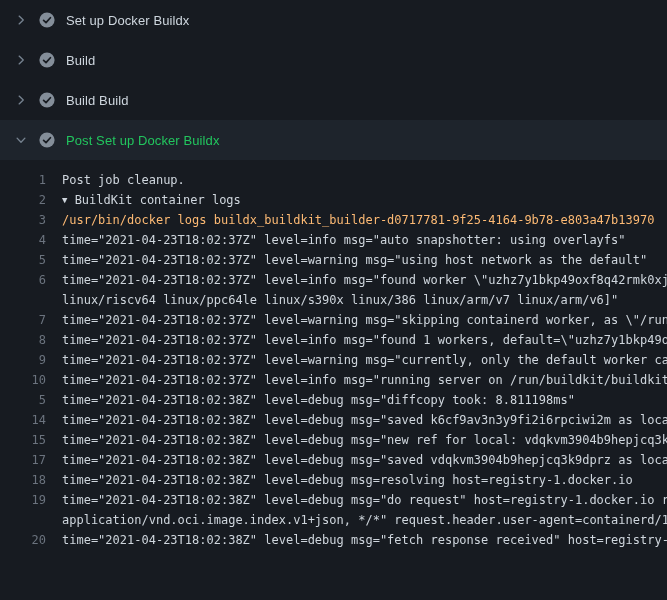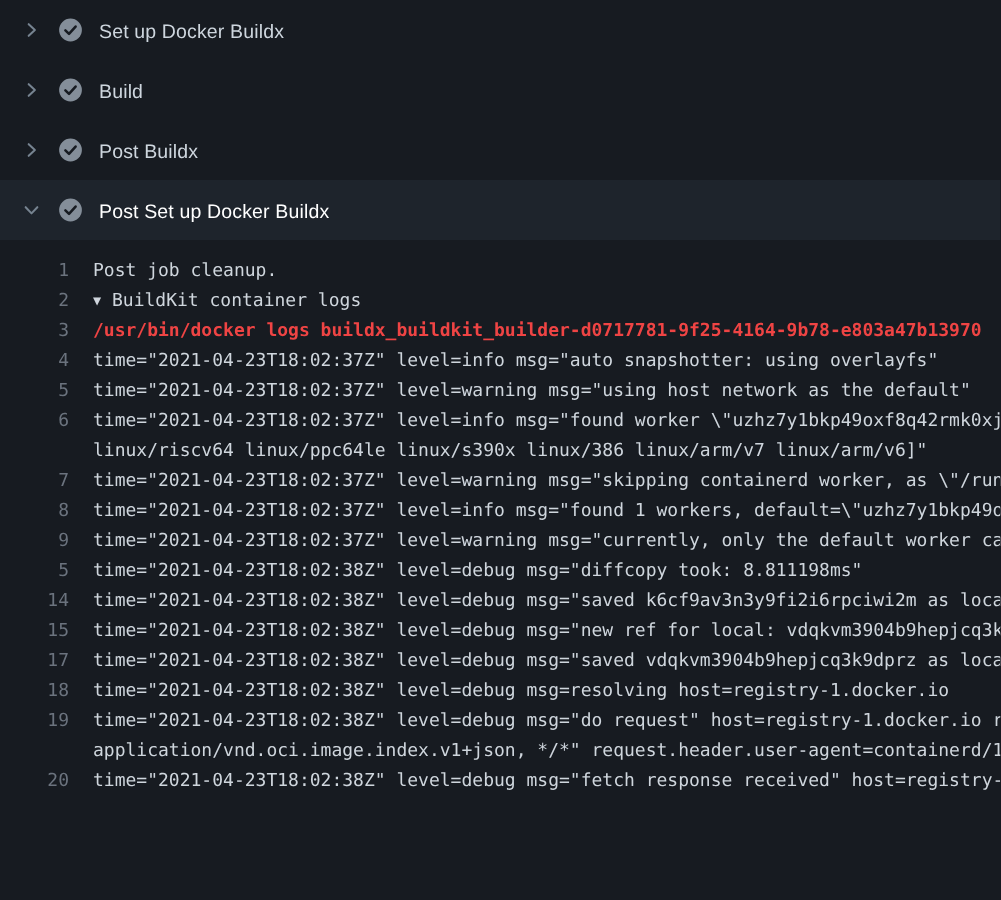--- a/index.html
+++ b/index.html
@@ -16,21 +16,21 @@
     display: flex; align-items: center;
     height: 40px;
     padding: 0 14px;
     cursor: pointer;
     gap: 11px;
   }
   .step.expanded { background: #1e242c; }
   .chev { width: 14px; height: 14px; display: flex; align-items: center; justify-content: center; flex: 0 0 14px; }
   .check { width: 16px; height: 16px; display: flex; align-items: center; justify-content: center; flex: 0 0 16px; }
   .step-title { font-size: 13px; color: #ced6de; letter-spacing: 0.1px; }
-  .step.expanded .step-title { color: #ffffff; }
+  .step.expanded .step-title { color: #22c55e; }
 
   
   .log {
     padding-top: 10px;
     font-family: "DejaVu Sans Mono", "Liberation Mono", monospace;
     font-size: 12px;
   }
   .lrow {
     display: flex;
     height: 20px; line-height: 20px;
@@ -38,21 +38,21 @@
     overflow: hidden;
   }
   .lnum {
     flex: 0 0 46px;
     text-align: right;
     color: #6b737e;
     cursor: pointer;
     user-select: none;
   }
   .ltext { padding-left: 16px; color: #cfd6dd; }
-  .ltext.command { color: #ef4444; font-weight: bold; }
+  .ltext.command { color: #fdba74; }
   .ltext.group { cursor: pointer; }
   .tri { font-size: 9px; color: #cfd6dd; display: inline-block; transform: translateY(-1px); }
 </style>
 </head>
 <body>
 
 <div class="app">
   <div>
       <div class="step">
         <span class="chev">
@@ -87,21 +87,21 @@
           <svg width="12" height="12" viewBox="0 0 16 16">
             <path d="M5.5 2.8 L11 8 L5.5 13.2" fill="none" stroke="#768390" stroke-width="1.8" stroke-linecap="round" stroke-linejoin="round"></path>
           </svg>
         </span>
         <span class="check">
           <svg width="16" height="16" viewBox="0 0 16 16">
             <circle cx="8" cy="8" r="7.6" fill="#848e99"></circle>
             <path d="M4.6 8.3 L7 10.6 L11.4 5.7" fill="none" stroke="#171b21" stroke-width="1.7" stroke-linecap="round" stroke-linejoin="round"></path>
           </svg>
         </span>
-        <span class="step-title">Post Buildx</span>
+        <span class="step-title">Build Build</span>
       </div>
       <div class="step expanded">
         <span class="chev">
           <svg width="12" height="12" viewBox="0 0 16 16">
             <path d="M2.8 5.5 L8 11 L13.2 5.5" fill="none" stroke="#768390" stroke-width="1.8" stroke-linecap="round" stroke-linejoin="round"></path>
           </svg>
         </span>
         <span class="check">
           <svg width="16" height="16" viewBox="0 0 16 16">
             <circle cx="8" cy="8" r="7.6" fill="#848e99"></circle>
@@ -115,20 +115,21 @@
       <div class="lrow"><span class="lnum">1</span><span class="ltext text">Post job cleanup.</span></div>
       <div class="lrow"><span class="lnum">2</span><span class="ltext group"><span class="tri">▼</span> BuildKit container logs</span></div>
       <div class="lrow"><span class="lnum">3</span><span class="ltext command">/usr/bin/docker logs buildx_buildkit_builder-d0717781-9f25-4164-9b78-e803a47b13970</span></div>
       <div class="lrow"><span class="lnum">4</span><span class="ltext text">time="2021-04-23T18:02:37Z" level=info msg="auto snapshotter: using overlayfs"</span></div>
       <div class="lrow"><span class="lnum">5</span><span class="ltext text">time="2021-04-23T18:02:37Z" level=warning msg="using host network as the default"</span></div>
       <div class="lrow"><span class="lnum">6</span><span class="ltext text">time="2021-04-23T18:02:37Z" level=info msg="found worker \"uzhz7y1bkp49oxf8q42rmk0xjl\"</span></div>
       <div class="lrow"><span class="lnum"></span><span class="ltext text">linux/riscv64 linux/ppc64le linux/s390x linux/386 linux/arm/v7 linux/arm/v6]"</span></div>
       <div class="lrow"><span class="lnum">7</span><span class="ltext text">time="2021-04-23T18:02:37Z" level=warning msg="skipping containerd worker, as \"/run</span></div>
       <div class="lrow"><span class="lnum">8</span><span class="ltext text">time="2021-04-23T18:02:37Z" level=info msg="found 1 workers, default=\"uzhz7y1bkp49o</span></div>
       <div class="lrow"><span class="lnum">9</span><span class="ltext text">time="2021-04-23T18:02:37Z" level=warning msg="currently, only the default worker ca</span></div>
+      <div class="lrow"><span class="lnum">10</span><span class="ltext text">time="2021-04-23T18:02:37Z" level=info msg="running server on /run/buildkit/buildkit</span></div>
       <div class="lrow"><span class="lnum">5</span><span class="ltext text">time="2021-04-23T18:02:38Z" level=debug msg="diffcopy took: 8.811198ms"</span></div>
       <div class="lrow"><span class="lnum">14</span><span class="ltext text">time="2021-04-23T18:02:38Z" level=debug msg="saved k6cf9av3n3y9fi2i6rpciwi2m as loca</span></div>
       <div class="lrow"><span class="lnum">15</span><span class="ltext text">time="2021-04-23T18:02:38Z" level=debug msg="new ref for local: vdqkvm3904b9hepjcq3k</span></div>
       <div class="lrow"><span class="lnum">17</span><span class="ltext text">time="2021-04-23T18:02:38Z" level=debug msg="saved vdqkvm3904b9hepjcq3k9dprz as loca</span></div>
       <div class="lrow"><span class="lnum">18</span><span class="ltext text">time="2021-04-23T18:02:38Z" level=debug msg=resolving host=registry-1.docker.io</span></div>
       <div class="lrow"><span class="lnum">19</span><span class="ltext text">time="2021-04-23T18:02:38Z" level=debug msg="do request" host=registry-1.docker.io r</span></div>
       <div class="lrow"><span class="lnum"></span><span class="ltext text">application/vnd.oci.image.index.v1+json, */*" request.header.user-agent=containerd/1.4</span></div>
       <div class="lrow"><span class="lnum">20</span><span class="ltext text">time="2021-04-23T18:02:38Z" level=debug msg="fetch response received" host=registry-</span></div>
     </div>
 </div>

